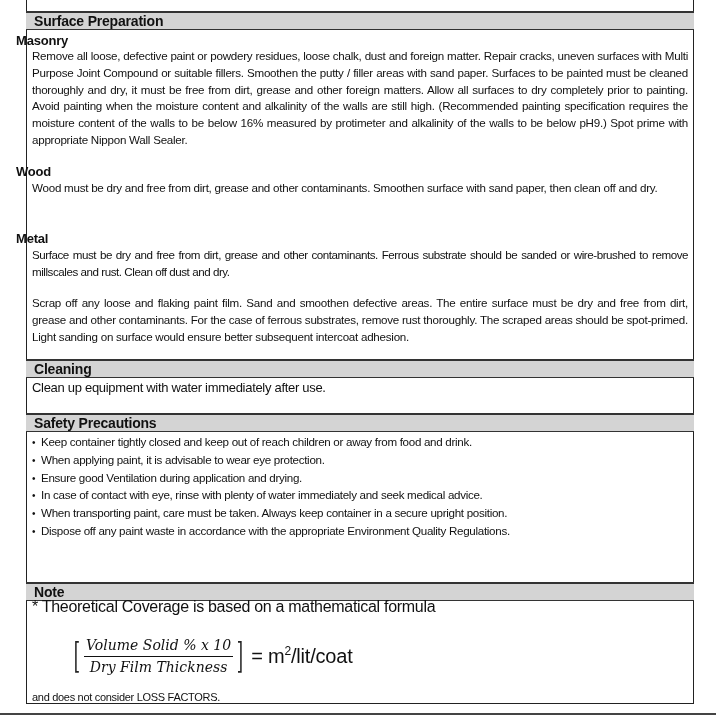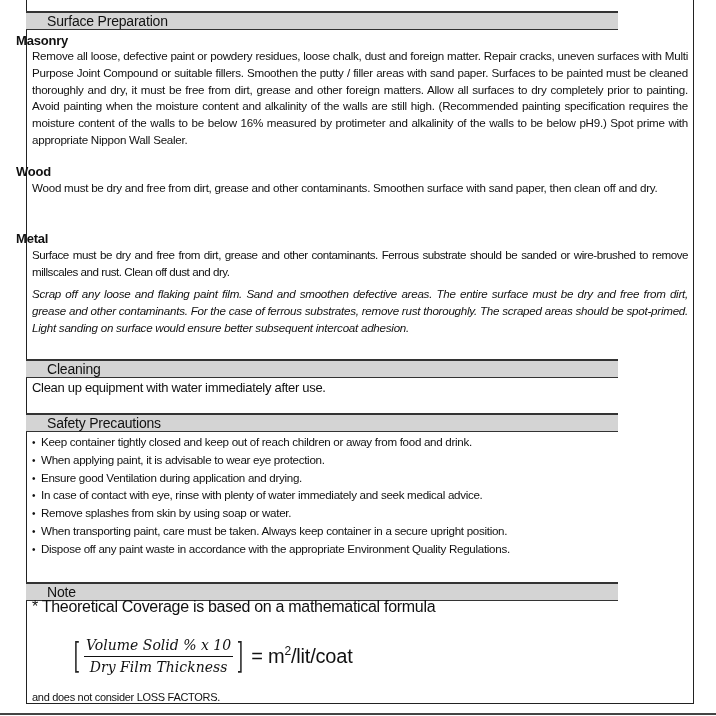--- a/index.html
+++ b/index.html
@@ -7,24 +7,24 @@
     width: 716px; height: 716px; position: relative; overflow: hidden;
     font-family: "Liberation Sans", "DejaVu Sans", sans-serif;
     color: #111;
   }
   .frame {
     position: absolute; left: 26px; top: -2px; width: 668px; height: 706px;
     border-left: 1px solid #222; border-right: 1px solid #222; border-bottom: 1px solid #222;
     box-sizing: border-box;
   }
   .section-header {
-    position: absolute; left: 26px; width: 592px; height: 19px;
+    position: absolute; left: 26px; width: 668px; height: 19px;
     background: #d4d4d4; border-top: 2px solid #333; border-bottom: 1px solid #333;
-    box-sizing: border-box; font-weight: normal; font-size: 14px; line-height: 16px;
-    padding-left: 21px; letter-spacing: -0.2px;
+    box-sizing: border-box; font-weight: bold; font-size: 14px; line-height: 16px;
+    padding-left: 8px; letter-spacing: -0.2px;
   }
   .sub-heading {
     position: absolute; left: 16px; font-weight: bold; font-size: 13px; line-height: 16px;
     letter-spacing: -0.2px;
   }
   .para {
     position: absolute; left: 32px; width: 656px; font-size: 11.6px; line-height: 16.8px;
     text-align: justify; letter-spacing: -0.25px;
   }
   .para-tight { letter-spacing: -0.45px; }
@@ -51,32 +51,31 @@
 <div class="section-header" style="top:11px;">Surface Preparation</div>
 
 <div class="sub-heading" style="top:33px;">Masonry</div>
 <div class="para" style="top:48px;">Remove all loose, defective paint or powdery residues, loose chalk, dust and foreign matter. Repair cracks, uneven surfaces with Multi Purpose Joint Compound or suitable fillers. Smoothen the putty / filler areas with sand paper. Surfaces to be painted must be cleaned thoroughly and dry, it must be free from dirt, grease and other foreign matters. Allow all surfaces to dry completely prior to painting. Avoid painting when the moisture content and alkalinity of the walls are still high. (Recommended painting specification requires the moisture content of the walls to be below 16% measured by protimeter and alkalinity of the walls to be below pH9.) Spot prime with appropriate Nippon Wall Sealer.</div>
 
 <div class="sub-heading" style="top:164px;">Wood</div>
 <div class="para" style="top:180px;">Wood must be dry and free from dirt, grease and other contaminants. Smoothen surface with sand paper, then clean off and dry.</div>
 
 <div class="sub-heading" style="top:231px;">Metal</div>
 <div class="para para-tight" style="top:247px;">Surface must be dry and free from dirt, grease and other contaminants. Ferrous substrate should be sanded or wire-brushed to remove millscales and rust. Clean off dust and dry.</div>
-<div class="para" style="top:286px;font-style:italic;">Scrap off any loose and flaking paint film. Sand and smoothen defective areas. The entire surface must be dry and free from dirt, grease and other contaminants. For the case of ferrous substrates, remove rust thoroughly. The scraped areas should be spot-primed. Light sanding on surface would ensure better subsequent intercoat adhesion.</div>
+<div class="para" style="top:295px;">Scrap off any loose and flaking paint film. Sand and smoothen defective areas. The entire surface must be dry and free from dirt, grease and other contaminants. For the case of ferrous substrates, remove rust thoroughly. The scraped areas should be spot-primed. Light sanding on surface would ensure better subsequent intercoat adhesion.</div>
 
 <div class="section-header" style="top:359px;">Cleaning</div>
 <div class="small" style="top:380px;">Clean up equipment with water immediately after use.</div>
 
 <div class="section-header" style="top:413px;">Safety Precautions</div>
 <ul class="bullets">
   <li><span class="dot">•</span><span>Keep container tightly closed and keep out of reach children or away from food and drink.</span></li>
   <li><span class="dot">•</span><span>When applying paint, it is advisable to wear eye protection.</span></li>
   <li><span class="dot">•</span><span>Ensure good Ventilation during application and drying.</span></li>
   <li><span class="dot">•</span><span>In case of contact with eye, rinse with plenty of water immediately and seek medical advice.</span></li>
-  <li><span class="dot">•</span><span>Remove splashes from skin by using soap or water.</span></li>
   <li><span class="dot">•</span><span>When transporting paint, care must be taken. Always keep container in a secure upright position.</span></li>
   <li><span class="dot">•</span><span>Dispose off any paint waste in accordance with the appropriate Environment Quality Regulations.</span></li>
 </ul>
 
 <div class="section-header" style="top:582px;">Note</div>
 <div class="small" style="top:599px; font-size:16px;">* Theoretical Coverage is based on a mathematical formula</div>
 
 <div class="formula">
   <span class="bracket">[</span>
   <span class="frac">

